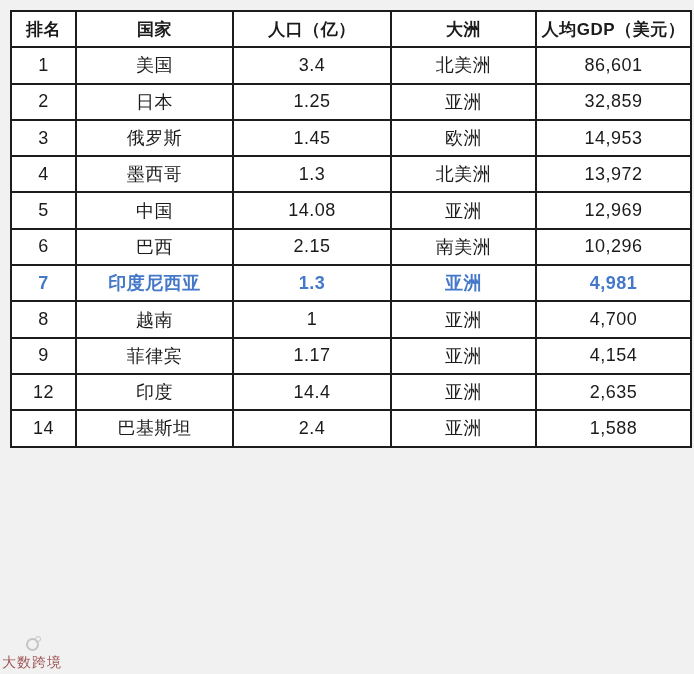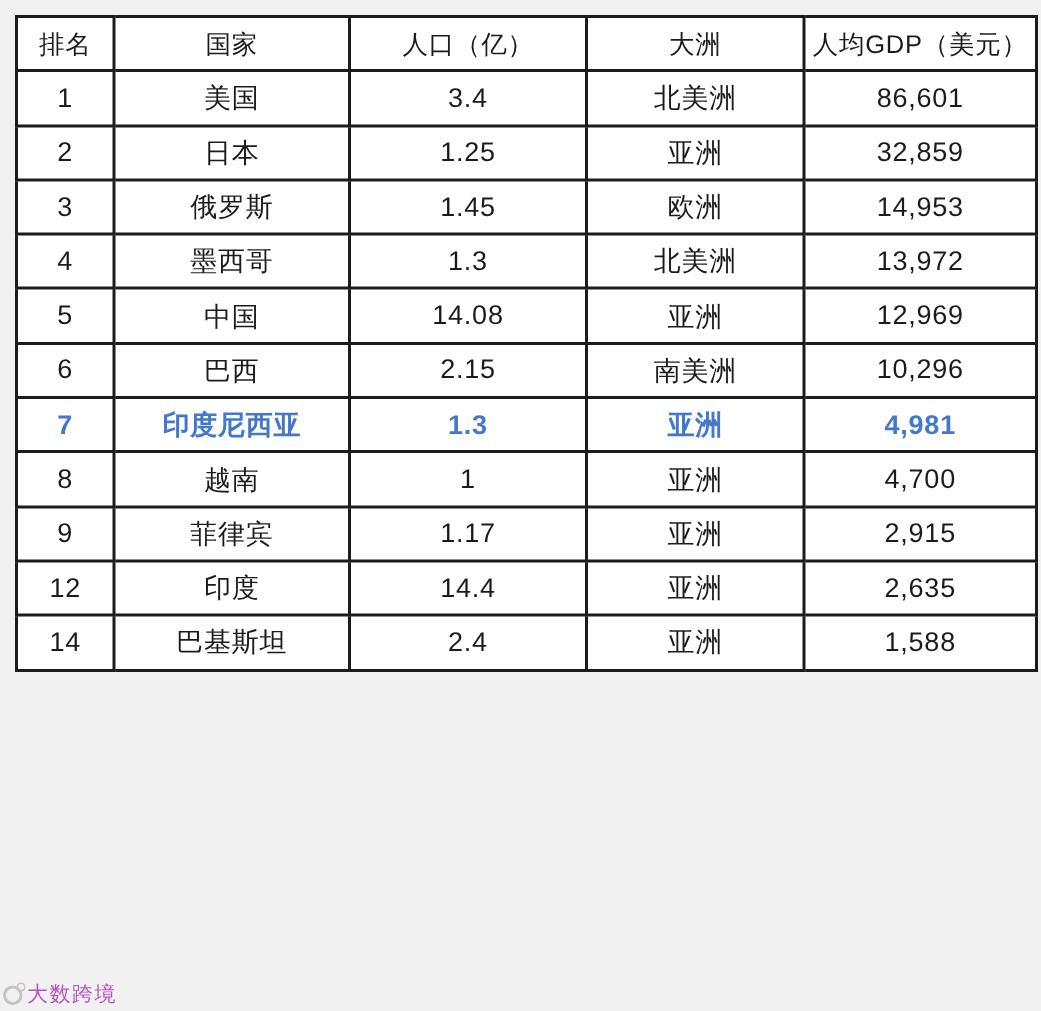--- a/index.html
+++ b/index.html
@@ -36,39 +36,40 @@
     text-align: center;
     vertical-align: middle;
     font-size: 18px;
     color: #1b1b1b;
     font-weight: 400;
     letter-spacing: 0.5px;
     white-space: nowrap;
     overflow: hidden;
   }
   table.data-table thead th {
-    font-weight: 400;
+    font-weight: 700;
     font-size: 17px;
   }
   tr.highlight td {
     color: var(--highlight-color, #4478c8);
     font-weight: 700;
   }
   .watermark {
     position: absolute;
     left: 2px;
     bottom: 2px;
     display: flex;
     align-items: center;
     gap: 3px;
-    color: #a21caf;
+    color: #7f1d1d;
     opacity: 0.75;
     font-size: 14px;
     letter-spacing: 1px;
     pointer-events: none;
+    flex-direction: column;
   }
   .watermark-icon {
     position: relative;
     width: 13px;
     height: 13px;
     border: 2px solid #b8b4b1;
     border-radius: 50%;
     box-sizing: border-box;
   }
   .watermark-icon::after {
@@ -159,21 +160,21 @@
     <td>越南</td>
     <td>1</td>
     <td>亚洲</td>
     <td>4,700</td>
   </tr>
           <tr>
     <td>9</td>
     <td>菲律宾</td>
     <td>1.17</td>
     <td>亚洲</td>
-    <td>2,915</td>
+    <td>4,154</td>
   </tr>
           <tr>
     <td>12</td>
     <td>印度</td>
     <td>14.4</td>
     <td>亚洲</td>
     <td>2,635</td>
   </tr>
           <tr>
     <td>14</td>

